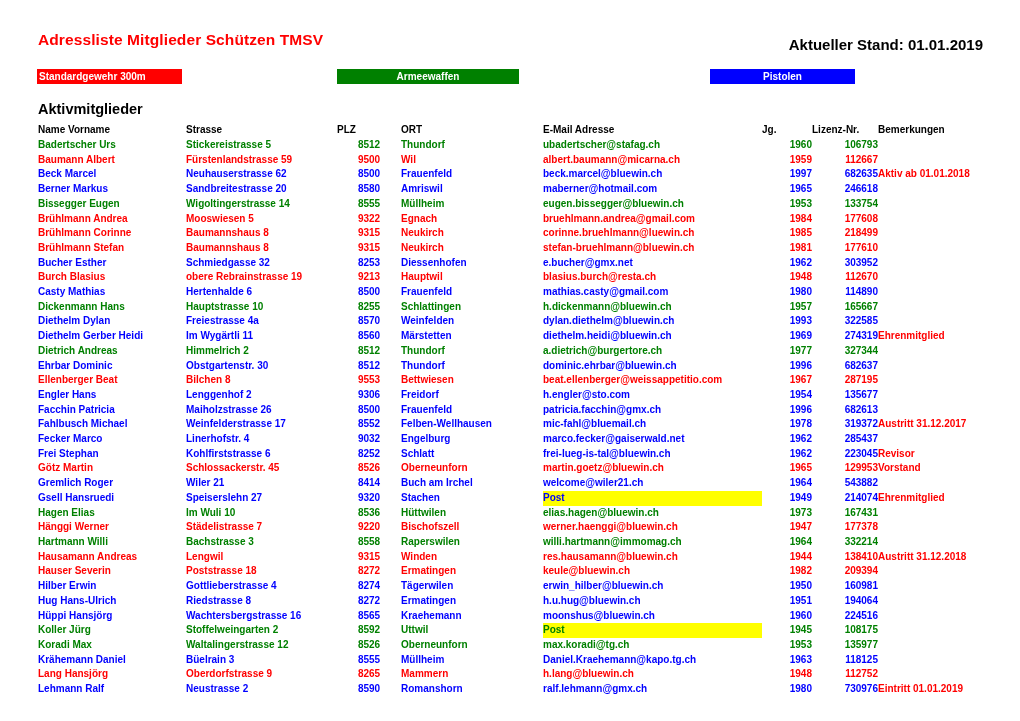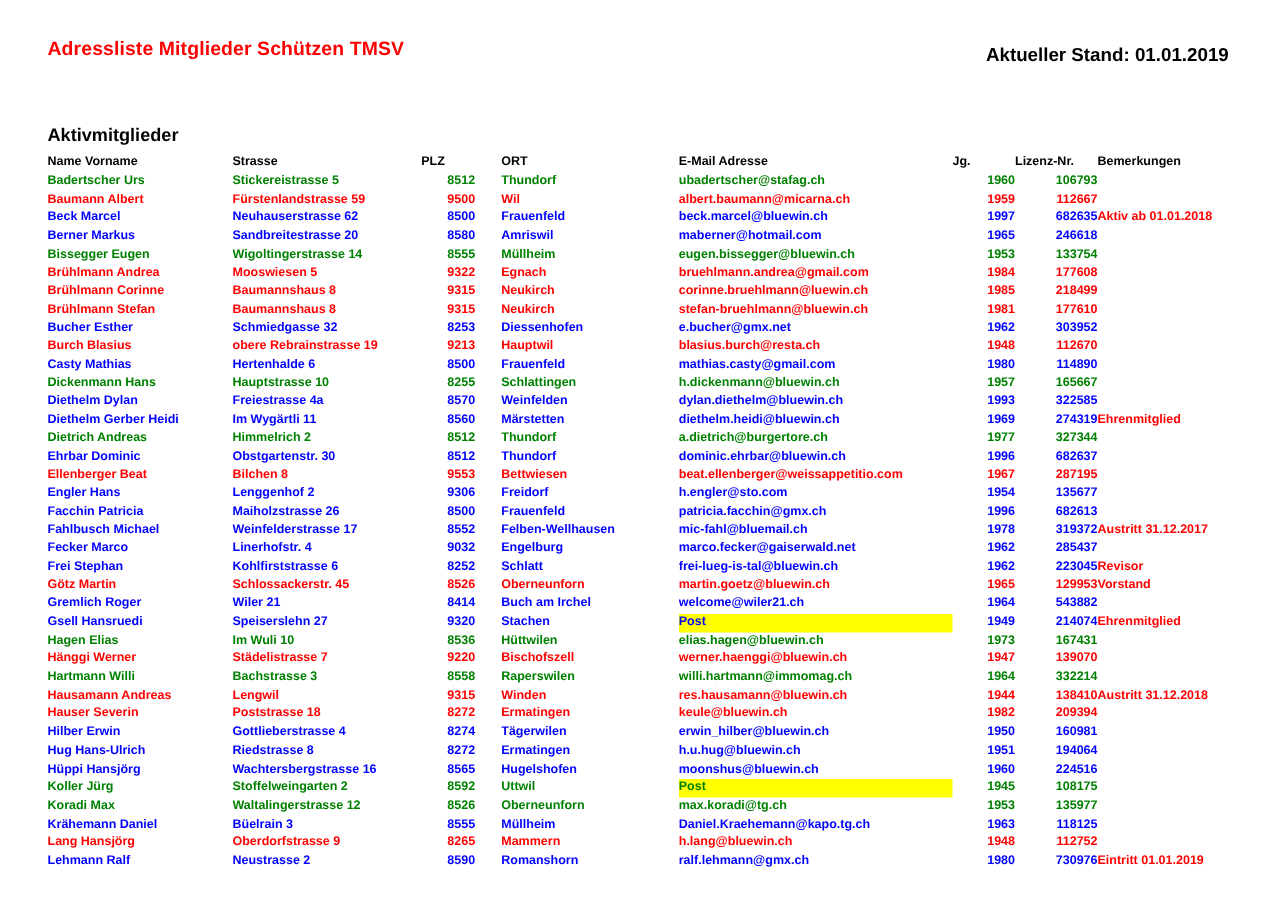--- a/index.html
+++ b/index.html
@@ -151,20 +151,25 @@
 </head>
 <body>
 
 <div class="page">
 
   <div class="header-row">
     <div class="doc-title">Adressliste Mitglieder Schützen  TMSV</div>
     <div class="doc-stand">Aktueller Stand: 01.01.2019</div>
   </div>
 
+  <div class="banners">
+    <div class="banner b-red">Standardgewehr 300m</div>
+    <div class="banner b-green">Armeewaffen</div>
+    <div class="banner b-blue">Pistolen</div>
+  </div>
 
   <div class="section-title">Aktivmitglieder</div>
 
   <div class="table-wrap">
     <table class="members">
       <colgroup>
         <col class="c-name">
           <col class="c-street">
           <col class="c-plz">
           <col class="c-ort">
@@ -446,21 +451,21 @@
             <td class="t-lic cat-green">167431</td>
             <td class="t-rem"></td>
           </tr>
           <tr>
             <td class="t-name cat-red">Hänggi Werner</td>
             <td class="t-street cat-red">Städelistrasse 7</td>
             <td class="t-plz cat-red">9220</td>
             <td class="t-ort cat-red">Bischofszell</td>
             <td class="t-mail cat-red">werner.haenggi@bluewin.ch</td>
             <td class="t-jg cat-red">1947</td>
-            <td class="t-lic cat-red">139070</td>
+            <td class="t-lic cat-red">177378</td>
             <td class="t-rem"></td>
           </tr>
           <tr>
             <td class="t-name cat-green">Hartmann Willi</td>
             <td class="t-street cat-green">Bachstrasse 3</td>
             <td class="t-plz cat-green">8558</td>
             <td class="t-ort cat-green">Raperswilen</td>
             <td class="t-mail cat-green">willi.hartmann@immomag.ch</td>
             <td class="t-jg cat-green">1964</td>
             <td class="t-lic cat-green">332214</td>
@@ -503,21 +508,21 @@
             <td class="t-ort cat-blue">Ermatingen</td>
             <td class="t-mail cat-blue">h.u.hug@bluewin.ch</td>
             <td class="t-jg cat-blue">1951</td>
             <td class="t-lic cat-blue">194064</td>
             <td class="t-rem"></td>
           </tr>
           <tr>
             <td class="t-name cat-blue">Hüppi Hansjörg</td>
             <td class="t-street cat-blue">Wachtersbergstrasse 16</td>
             <td class="t-plz cat-blue">8565</td>
-            <td class="t-ort cat-blue">Hugelshofen</td>
+            <td class="t-ort cat-blue">Kraehemann</td>
             <td class="t-mail cat-blue">moonshus@bluewin.ch</td>
             <td class="t-jg cat-blue">1960</td>
             <td class="t-lic cat-blue">224516</td>
             <td class="t-rem"></td>
           </tr>
           <tr>
             <td class="t-name cat-green">Koller Jürg</td>
             <td class="t-street cat-green">Stoffelweingarten 2</td>
             <td class="t-plz cat-green">8592</td>
             <td class="t-ort cat-green">Uttwil</td>

